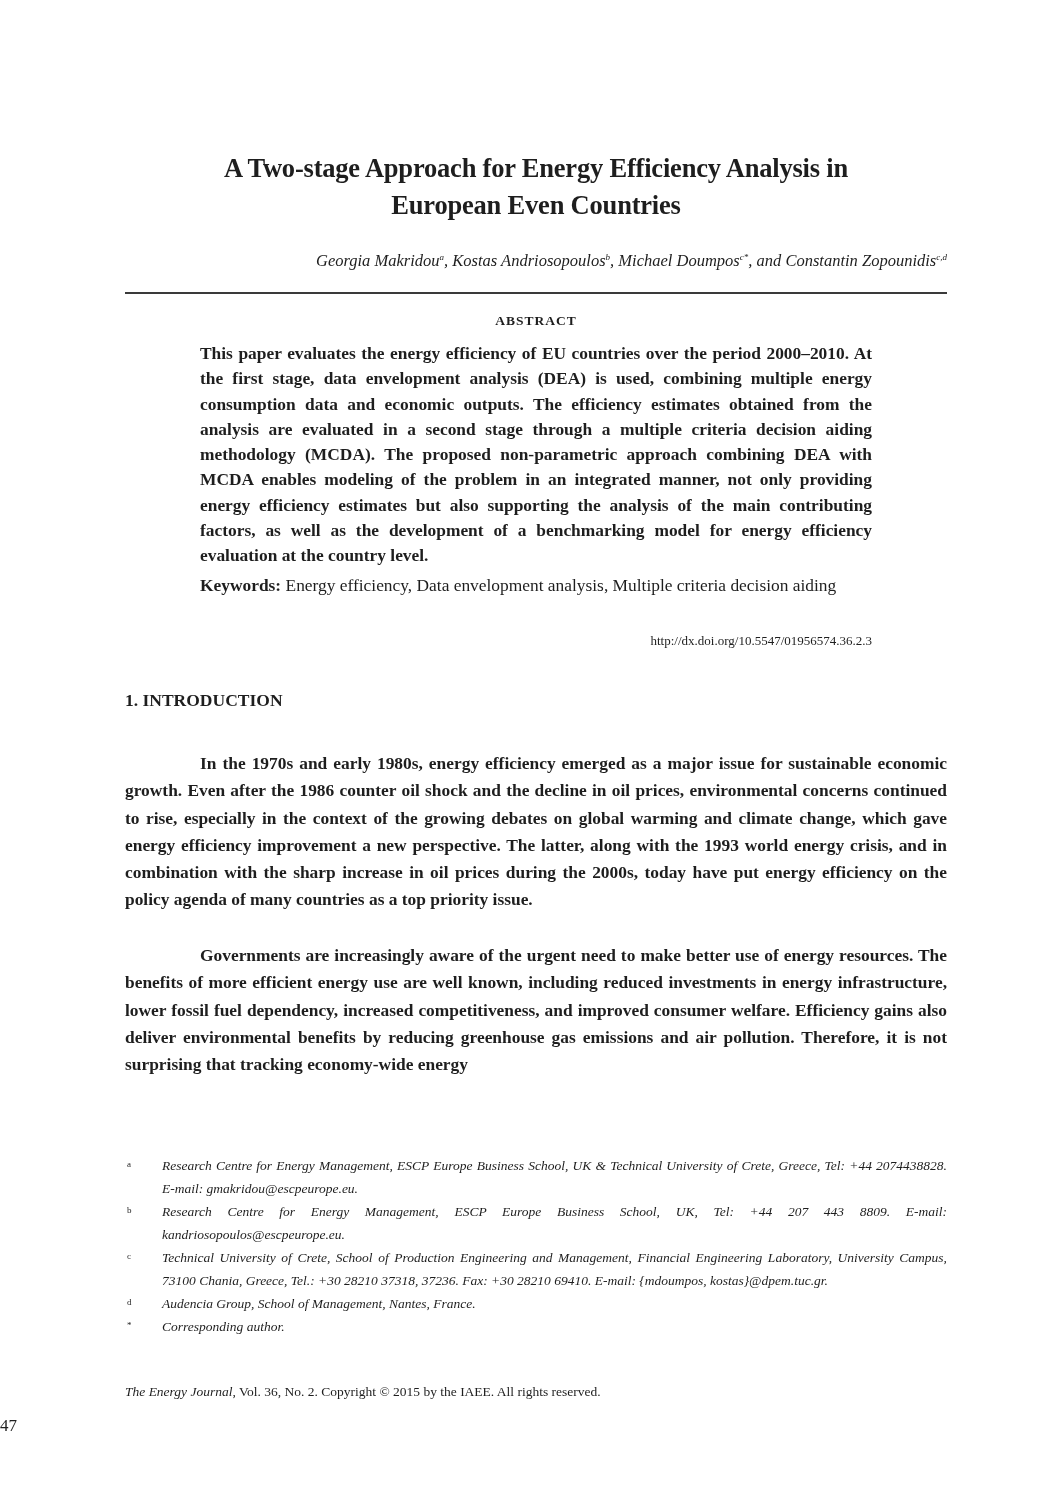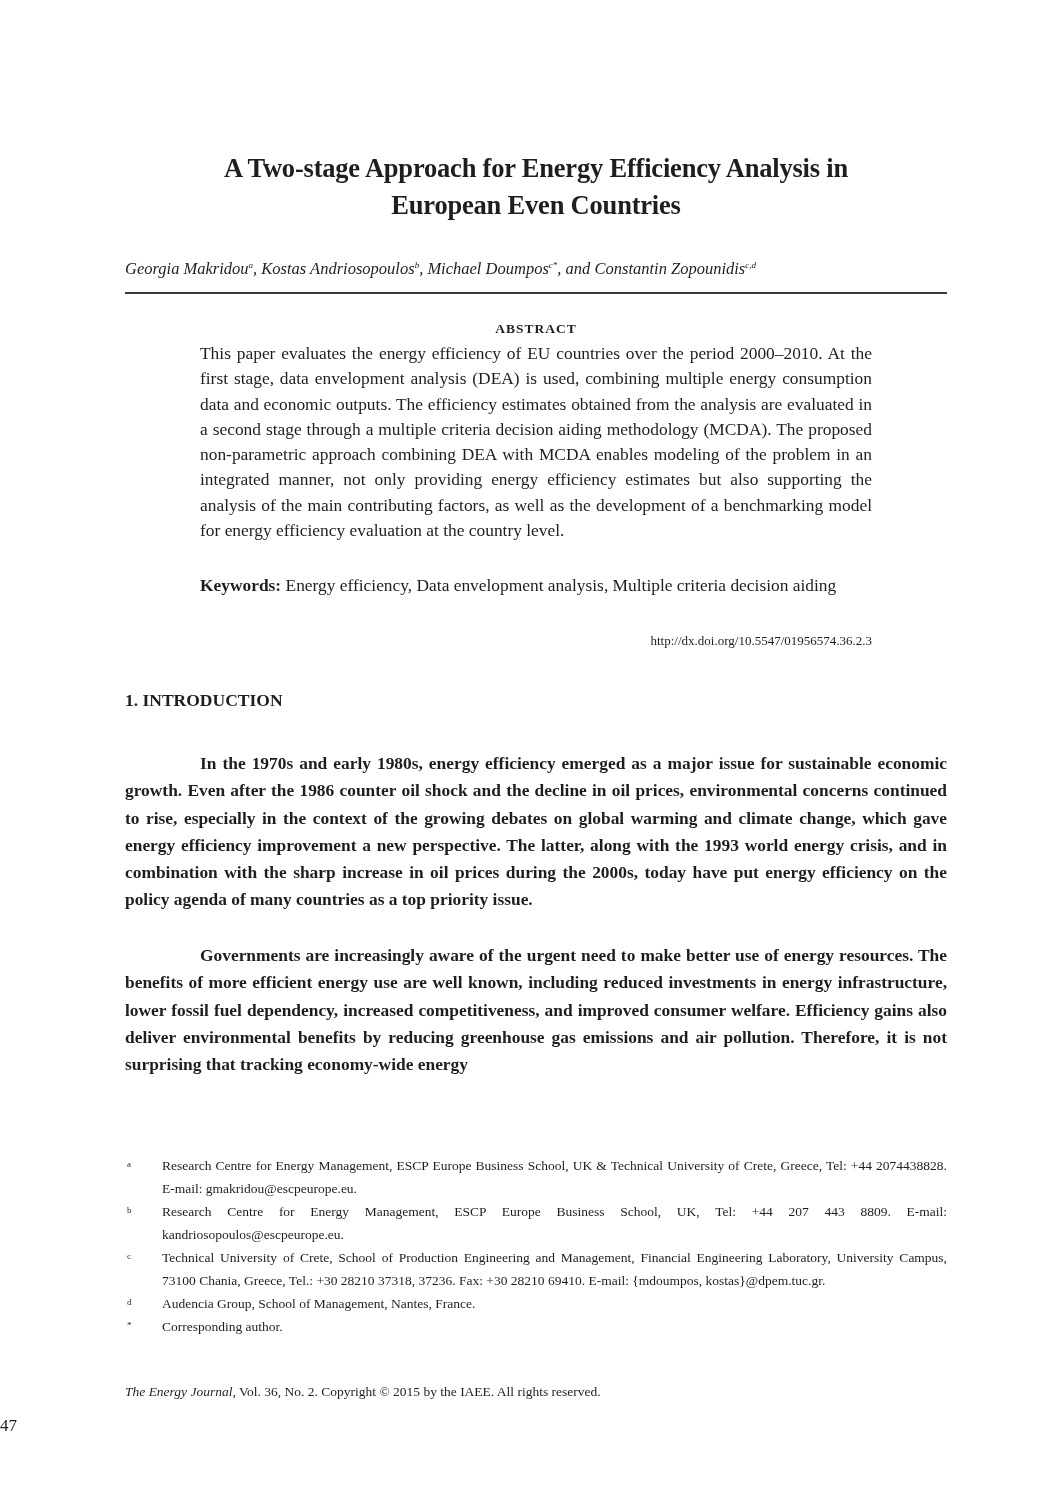--- a/index.html
+++ b/index.html
@@ -29,22 +29,22 @@
       text-align: center;
       font-weight: bold;
       font-size: 26.5px;
       line-height: 37px;
       letter-spacing: -0.2px;
     }
     .authors {
       position: absolute;
       left: 125px;
       width: 822px;
-      top: 258px;
-      text-align: left;
+      top: 250px;
+      text-align: right;
       font-style: italic;
       font-size: 16.5px;
       line-height: 22px;
     }
     .authors sup {
       font-size: 9px;
       vertical-align: 6px;
       line-height: 0;
     }
     .rule {
@@ -52,36 +52,37 @@
       left: 125px;
       width: 822px;
       top: 292px;
       height: 0;
       border-top: 2.5px solid #3a3a3a;
     }
     .abstract-heading {
       position: absolute;
       left: 200px;
       width: 672px;
-      top: 321px;
+      top: 313px;
       text-align: center;
       font-weight: bold;
       font-size: 13.5px;
       letter-spacing: 1px;
     }
     .abstract-body {
       position: absolute;
       left: 200px;
       width: 672px;
       top: 341px;
       font-size: 17.4px;
       line-height: 25.3px;
       text-align: justify;
       text-align-last: left;
       hyphens: manual;
+      font-weight: bold;
     }
     .keywords {
       position: absolute;
       left: 200px;
       width: 672px;
       top: 573px;
       font-size: 17.4px;
       line-height: 25.3px;
     }
     .keywords .kw-label {
@@ -132,20 +133,21 @@
       width: 37px;
       flex: 0 0 37px;
       font-size: 9px;
       line-height: 20px;
       padding-left: 2px;
       box-sizing: border-box;
     }
     .fn-text {
       flex: 1;
       text-align: justify;
+      font-style: italic;
     }
     .journal-line {
       position: absolute;
       left: 125px;
       top: 1382px;
       font-size: 13.5px;
       line-height: 20px;
     }
     .journal-line .journal-name {
       font-style: italic;

